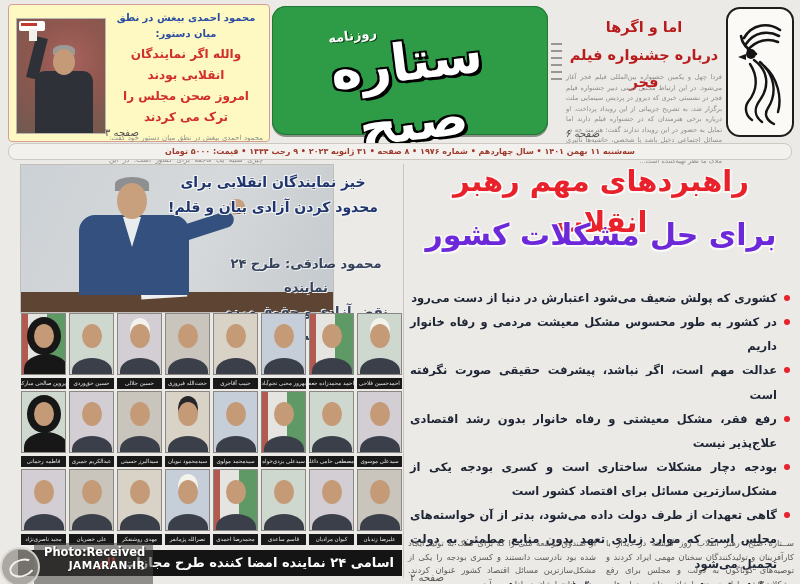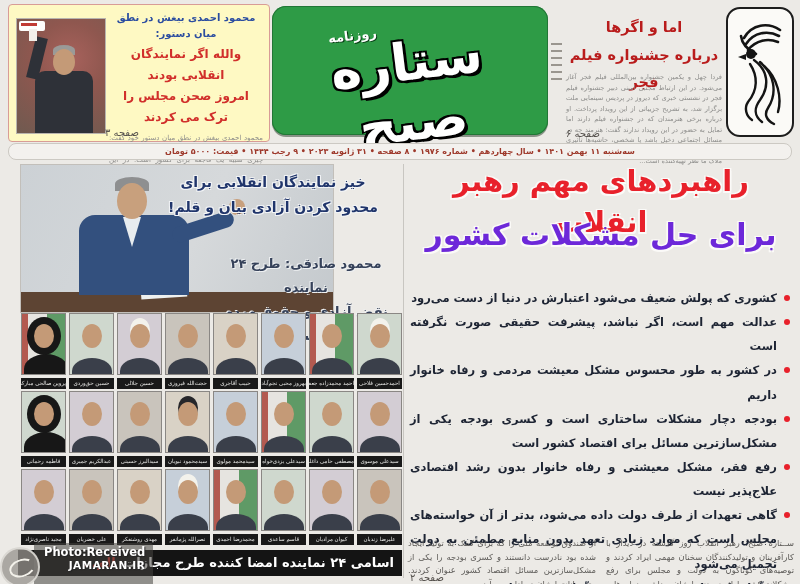--- a/index.html
+++ b/index.html
@@ -330,27 +330,27 @@
       <div class="wm-l1">Photo:Received</div>
       <div class="wm-l2">JAMARAN.IR</div>
     </div>
   </div>
 
   <div class="r-red">راهبردهای مهم رهبر انقلاب</div>
   <div class="r-black">برای حل مشکلات کشور</div>
   <ul class="bullets" id="bullets">
     <li class="bullet"><span class="btxt">کشوری که پولش ضعیف می‌شود اعتبارش در دنیا از دست می‌رود</span></li>
 
+    <li class="bullet"><span class="btxt">در کشور به طور محسوس مشکل معیشت مردمی و رفاه خانوار داریم</span></li>
+
     <li class="bullet"><span class="btxt">عدالت مهم است، اگر نباشد، پیشرفت حقیقی صورت نگرفته است</span></li>
 
-    <li class="bullet"><span class="btxt">در کشور به طور محسوس مشکل معیشت مردمی و رفاه خانوار داریم</span></li>
+    <li class="bullet"><span class="btxt">رفع فقر، مشکل معیشتی و رفاه خانوار بدون رشد اقتصادی علاج‌پذیر نیست</span></li>
 
     <li class="bullet"><span class="btxt">بودجه دچار مشکلات ساختاری است و کسری بودجه یکی از مشکل‌سازترین مسائل برای اقتصاد کشور است</span></li>
-
-    <li class="bullet"><span class="btxt">رفع فقر، مشکل معیشتی و رفاه خانوار بدون رشد اقتصادی علاج‌پذیر نیست</span></li>
 
     <li class="bullet"><span class="btxt">گاهی تعهدات از طرف دولت داده می‌شود، بدتر از آن خواسته‌های مجلس است که موارد زیادی تعهد بدون منابع مطمئن به دولت تحمیل می‌شود</span></li>
 
     <li class="bullet"><span class="btxt">توقّعات از دولت و شخص بنده، توقّعات درستی است</span></li>
   </ul>
 
   <div class="r-intro">
     <div>ســتاره صبح: رهبر انقلاب روز گذشته در دیدار با کارآفرینان و تولیدکنندگان سخنان مهمی ایراد کردند و توصیه‌های گوناگون به دولت و مجلس برای رفع مشکلات کشور ارائه نمودند. ایشان برداشت دولت‌ها</div>
     <div>از صندوق توسعه ملی را که برای کمک به تولید ایجاد شده بود نادرست دانستند و کسری بودجه را یکی از مشکل‌سازترین مسائل اقتصاد کشور عنوان کردند. متن بیانات ایشان در ادامه می‌آید.</div>
   </div>

